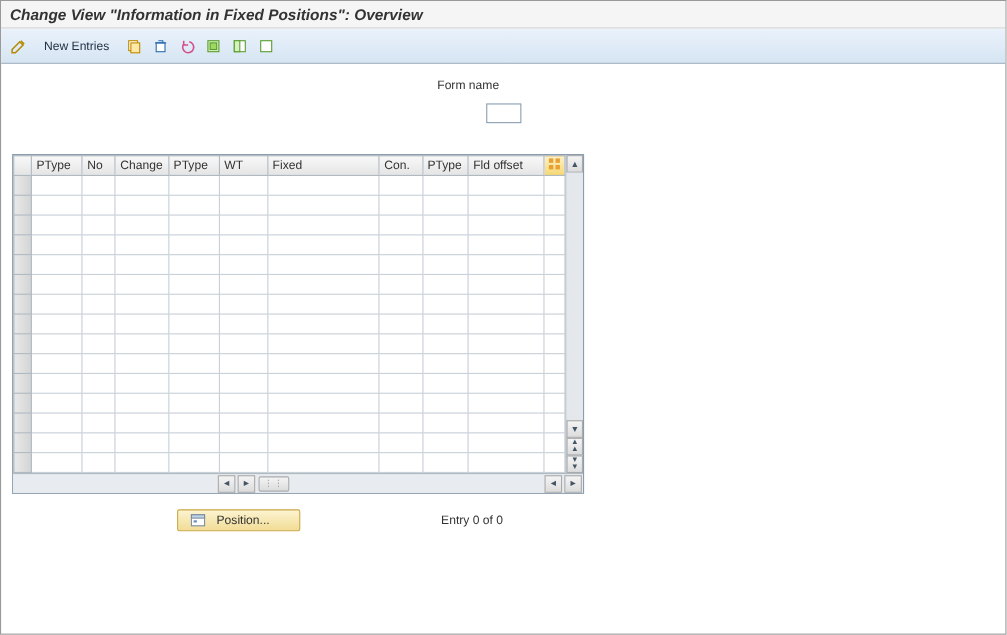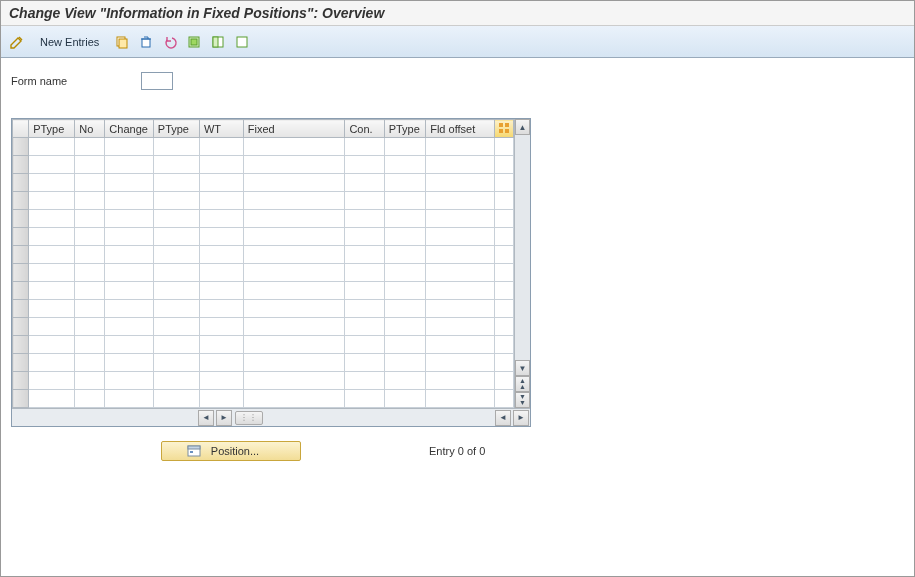--- a/index.html
+++ b/index.html
@@ -58,20 +58,21 @@
       margin-left: 8px;
       letter-spacing: 0.5px;
       font-family: Arial, sans-serif;
     }
     .content-area { padding: 14px 10px; }
     .form-row {
       display: flex;
       align-items: center;
       gap: 10px;
       margin-bottom: 28px;
+      flex-direction: column;
     }
     .form-label { font-size: 11px; color: #333; min-width: 120px; }
     .form-input {
       width: 32px;
       height: 18px;
       border: 1px solid #8a9db0;
       background: #fff;
       padding: 0 2px;
       font-size: 11px;
     }
@@ -188,21 +189,21 @@
     }
     .position-btn {
       display: flex;
       align-items: center;
       gap: 10px;
       background: linear-gradient(#fcf3d0, #f2dd96);
       border: 1px solid #c9a63c;
       border-radius: 2px;
       padding: 2px 20px 2px 4px;
       height: 20px;
-      width: 140px;
+      width: 112px;
       cursor: pointer;
       font-size: 11px;
       color: #333;
       justify-content: center;
     }
     .position-btn .icon { width:14px; height:14px; display:flex; align-items:center; justify-content:center; }
     .entry-text { font-size: 11px; color: #333; padding-left: 48px; }
     
     .ico { width:16px; height:16px; }
   </style>

